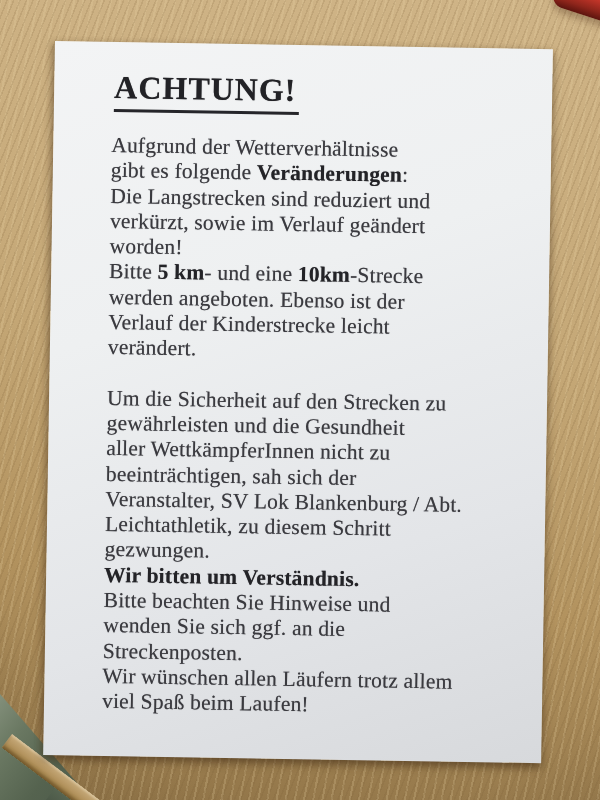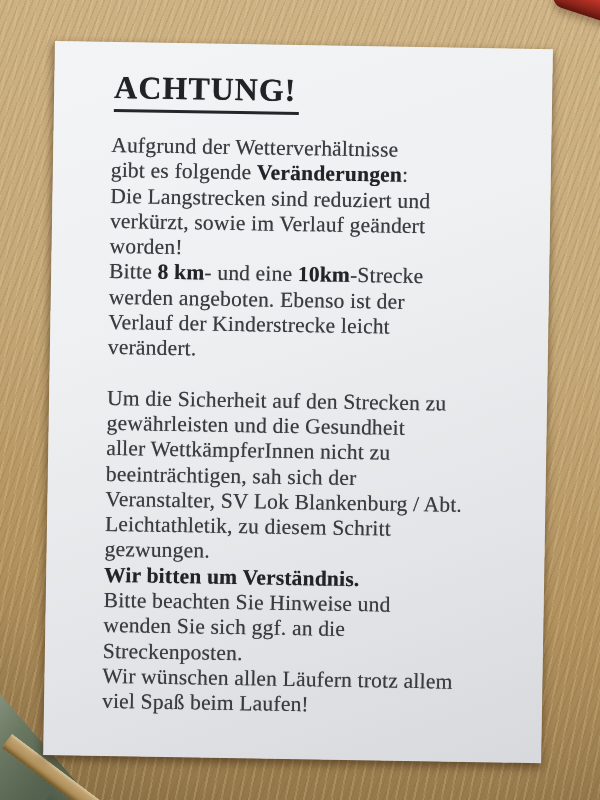--- a/index.html
+++ b/index.html
@@ -90,21 +90,21 @@
 
   <div class="paper">
     <h1 class="heading">ACHTUNG!</h1>
     <div class="body">
         <div class="para">
           <div class="line"><span>Aufgrund der Wetterverhältnisse</span></div>
           <div class="line"><span>gibt es folgende </span><span class="b">Veränderungen</span><span>:</span></div>
           <div class="line"><span>Die Langstrecken sind reduziert und</span></div>
           <div class="line"><span>verkürzt, sowie im Verlauf geändert</span></div>
           <div class="line"><span>worden!</span></div>
-          <div class="line"><span>Bitte </span><span class="b">8 km</span><span>- und eine </span><span class="b">10km</span><span>-Strecke</span></div>
+          <div class="line"><span>Bitte </span><span class="b">5 km</span><span>- und eine </span><span class="b">10km</span><span>-Strecke</span></div>
           <div class="line"><span>werden angeboten. Ebenso ist der</span></div>
           <div class="line"><span>Verlauf der Kinderstrecke leicht</span></div>
           <div class="line"><span>verändert.</span></div>
         </div>
         <div class="para">
           <div class="line"><span>Um die Sicherheit auf den Strecken zu</span></div>
           <div class="line"><span>gewährleisten und die Gesundheit</span></div>
           <div class="line"><span>aller WettkämpferInnen nicht zu</span></div>
           <div class="line"><span>beeinträchtigen, sah sich der</span></div>
           <div class="line"><span>Veranstalter, SV Lok Blankenburg / Abt.</span></div>

